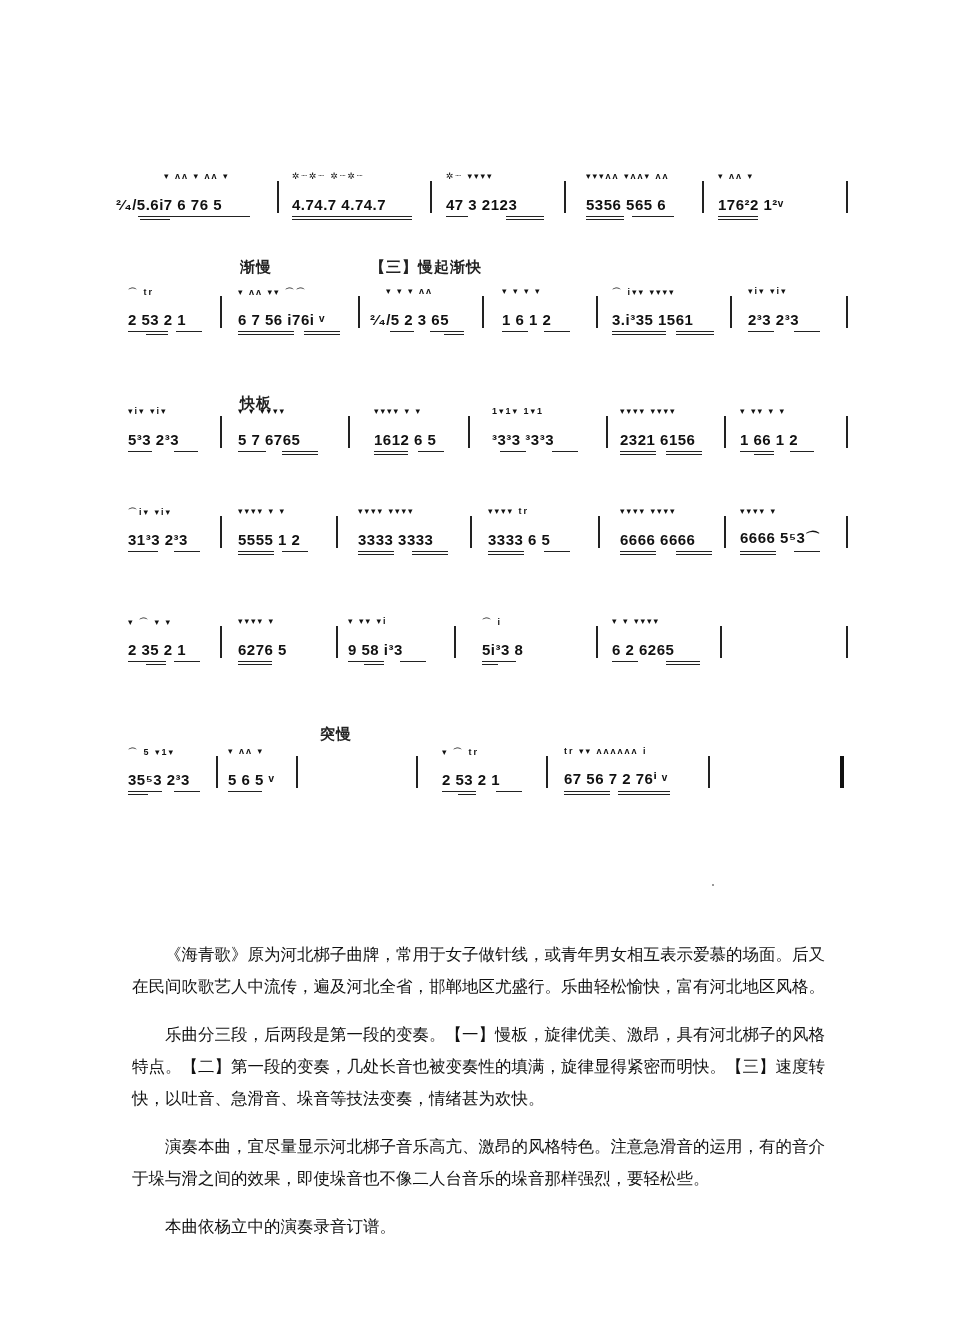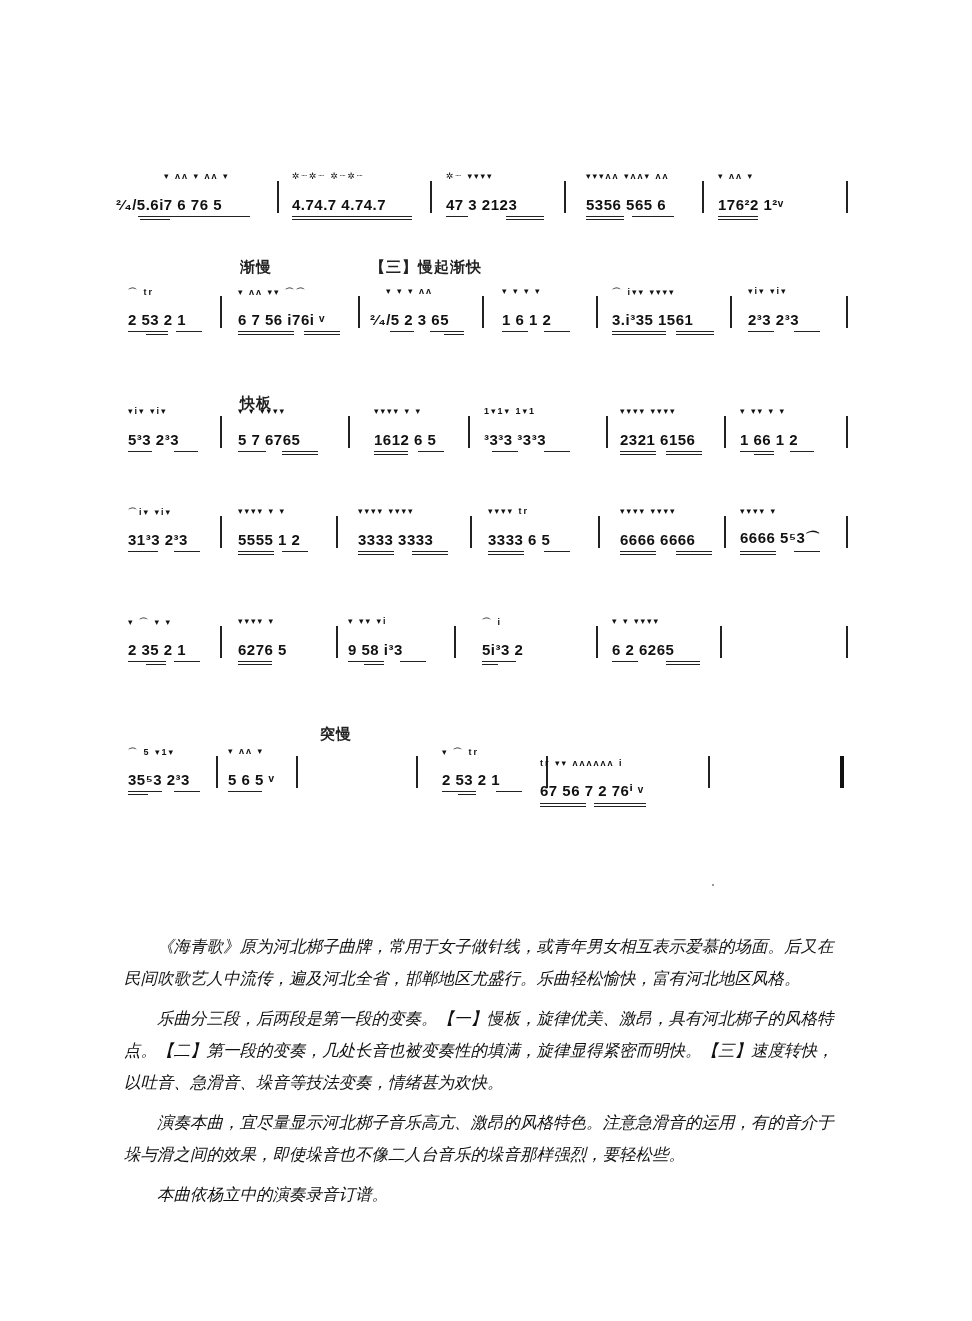--- a/index.html
+++ b/index.html
@@ -15,21 +15,21 @@
               font-size: 9px; font-weight: bold; letter-spacing: 2px; color: #111; }
   .underline1 { position: absolute; bottom: 8px; height: 1.5px; background: #222; }
   .underline2 { position: absolute; bottom: 5px; height: 1.5px; background: #222; }
   .barline { position: absolute; top: 16px; width: 2px; height: 32px; background: #222; }
   .final-bar { position: absolute; top: 16px; width: 4px; height: 32px; background: #111; }
   .tempo { position: absolute; font-family: "DejaVu Sans", sans-serif; font-size: 15px;
            font-weight: bold; color: #222; letter-spacing: 1px; }
   .text-block { position: absolute; left: 116px; width: 736px;
                 font-family: "DejaVu Serif", "Liberation Serif", serif;
                 font-size: 16.5px; line-height: 32px; color: #111; }
-  .para { margin: 8px; text-indent: 2em; font-style: italic; }
+  .para { margin: 16px; text-indent: 2em; }
   .speck { position: absolute; width: 2px; height: 2px; background: #999; }
 </style>
 </head>
 <body>
 
 <div class="page">
 
   <div class="staff-line" style="top:165px;">
     <div class="measure" style="left:4px;width:140px;text-decoration:underline;">
       <span class="ornament" style="left:48px;">▾ ʌʌ ▾  ʌʌ ▾</span>
@@ -143,21 +143,21 @@
     </div>
     <div class="barline" style="left:236px;"></div>
     <div class="measure" style="left:262px;width:90px;">
       <span class="ornament">▾▾▾▾ ▾ ▾</span>
       <span class="notes">1612 6 5</span>
       <div class="underline1" style="left:0;width:34px;"></div>
       <div class="underline2" style="left:0;width:34px;"></div>
       <div class="underline1" style="left:44px;width:26px;"></div>
     </div>
     <div class="barline" style="left:356px;"></div>
-    <div class="measure" style="left:372px;width:100px;">
+    <div class="measure" style="left:380px;width:100px;">
       <span class="ornament">1▾1▾ 1▾1</span>
       <span class="notes">³3³3  ³3³3</span>
       <div class="underline1" style="left:8px;width:26px;"></div>
       <div class="underline1" style="left:60px;width:26px;"></div>
     </div>
     <div class="barline" style="left:494px;"></div>
     <div class="measure" style="left:508px;width:100px;">
       <span class="ornament">▾▾▾▾ ▾▾▾▾</span>
       <span class="notes">2321 6156</span>
       <div class="underline1" style="left:0;width:36px;"></div>
@@ -247,21 +247,21 @@
     <div class="measure" style="left:236px;width:100px;">
       <span class="ornament">▾ ▾▾  ▾i</span>
       <span class="notes">9 58  i³3</span>
       <div class="underline1" style="left:0;width:36px;"></div>
       <div class="underline2" style="left:16px;width:20px;"></div>
       <div class="underline1" style="left:52px;width:26px;"></div>
     </div>
     <div class="barline" style="left:342px;"></div>
     <div class="measure" style="left:370px;width:90px;">
       <span class="ornament">⌒ i</span>
-      <span class="notes">5i³3  2</span>
+      <span class="notes">5i³3  8</span>
       <div class="underline1" style="left:0;width:34px;"></div>
       <div class="underline2" style="left:0;width:16px;"></div>
     </div>
     <div class="barline" style="left:484px;"></div>
     <div class="measure" style="left:500px;width:100px;">
       <span class="ornament">▾ ▾  ▾▾▾▾</span>
       <span class="notes">6 2  6265</span>
       <div class="underline1" style="left:0;width:26px;"></div>
       <div class="underline1" style="left:54px;width:34px;"></div>
       <div class="underline2" style="left:54px;width:34px;"></div>
@@ -289,21 +289,21 @@
     <div class="barline" style="left:184px;"></div>
     <div class="barline" style="left:304px;"></div>
     <div class="measure" style="left:330px;width:90px;">
       <span class="ornament">▾ ⌒  tr</span>
       <span class="notes">2 53  2 1</span>
       <div class="underline1" style="left:0;width:34px;"></div>
       <div class="underline2" style="left:16px;width:18px;"></div>
       <div class="underline1" style="left:54px;width:26px;"></div>
     </div>
     <div class="barline" style="left:434px;"></div>
-    <div class="measure" style="left:428px;width:140px;margin-top:12px;">
+    <div class="measure" style="left:452px;width:140px;">
       <span class="ornament">tr ▾▾ ʌʌʌʌʌʌ i</span>
       <span class="notes">67 56 7 2 76ⁱ ᵛ</span>
       <div class="underline1" style="left:0;width:46px;"></div>
       <div class="underline2" style="left:0;width:46px;"></div>
       <div class="underline1" style="left:54px;width:52px;"></div>
       <div class="underline2" style="left:54px;width:52px;"></div>
     </div>
     <div class="barline" style="left:596px;"></div>
     <div class="final-bar" style="left:728px;"></div>
   </div>

